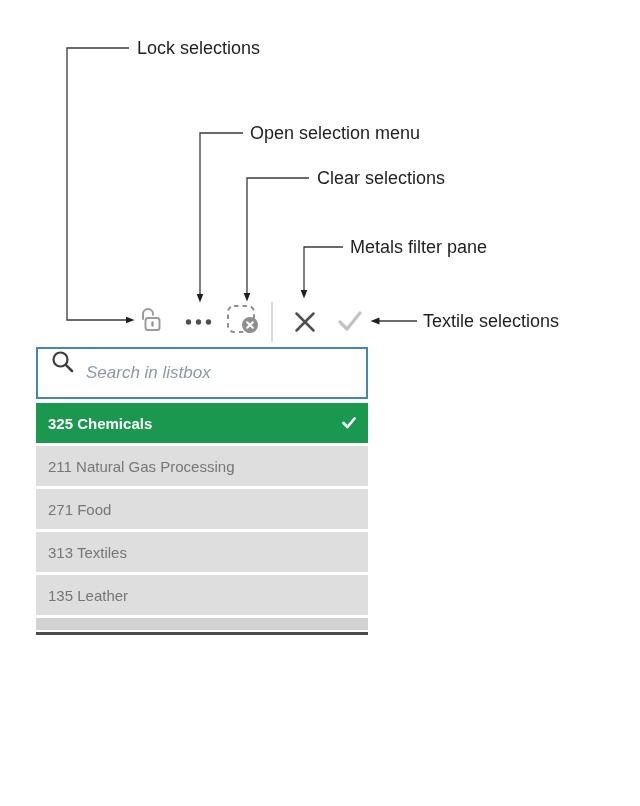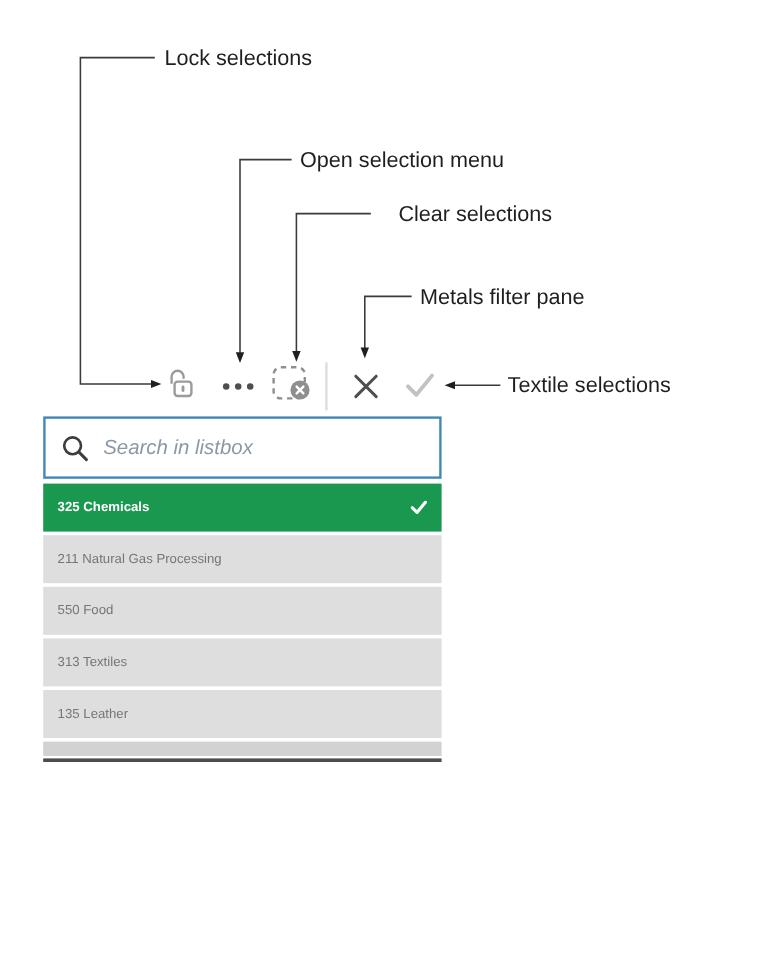--- a/index.html
+++ b/index.html
@@ -11,43 +11,43 @@
   }
   *{margin:0;padding:0;box-sizing:border-box;}
   html,body{background:#fff;}
   body{font-family:"Liberation Sans",sans-serif;}
   #page{position:relative;width:640px;height:806px;background:#ffffff;overflow:hidden;}
 
   
   .ann{position:absolute;font-size:18px;line-height:22px;color:var(--annotation-ink);white-space:nowrap;}
   #ann-lock{left:137px;top:37px;}
   #ann-menu{left:250px;top:122px;}
-  #ann-clear{left:317px;top:167px;margin-left:15px;}
+  #ann-clear{left:317px;top:167px;}
   #ann-close{left:350px;top:236px;}
   #ann-confirm{left:423px;top:310px;}
 
   
   #connectors{position:absolute;left:0;top:0;pointer-events:none;}
 
   
   .tool{position:absolute;display:flex;align-items:center;justify-content:center;background:transparent;border:none;cursor:pointer;}
   #btn-lock{left:135px;top:304px;width:32px;height:32px;}
   #btn-menu{left:183px;top:314px;width:30px;height:16px;}
   #btn-clear{left:225px;top:302px;width:35px;height:33px;}
   #toolbar-divider{position:absolute;left:271px;top:302px;width:2px;height:40px;background:#dcdcdc;}
   #btn-close{left:292px;top:309px;width:26px;height:26px;}
   #btn-confirm{left:337px;top:309px;width:25px;height:24px;}
 
   
   #listbox{position:absolute;left:36px;top:347px;width:332px;}
-  #searchbox{display:flex;align-items:center;height:52px;border:2px solid var(--search-border-blue);background:#fff;padding:0 12px;margin-bottom:4px;}
+  #searchbox{display:flex;height:52px;border:2px solid var(--search-border-blue);background:#fff;padding:0 12px;margin-bottom:4px;}
   #searchbox .mag{flex:0 0 auto;margin-right:11px;display:flex;}
   #search-input{flex:1;border:none;outline:none;font-family:"Liberation Sans",sans-serif;font-size:17px;color:#333;background:transparent;}
   #search-input::placeholder{font-style:italic;color:#8D98A6;opacity:1;}
-  .row{display:flex;align-items:center;height:40px;margin-bottom:3px;padding:0 12px;font-size:11px;cursor:pointer;}
+  .row{display:flex;align-items:center;height:40px;margin-bottom:3px;padding:0 12px;font-size:15px;cursor:pointer;}
   .row.selected{background:var(--selected-green);color:#ffffff;font-weight:700;}
   .row.unselected{background:var(--unselected-gray);color:var(--unselected-text);font-weight:400;}
   .row .check{margin-left:auto;display:flex;}
   #partial-row{height:12px;background:#d2d2d2;margin-bottom:2px;}
   #clip-line{height:3px;background:#4c4c4c;}
 </style>
 </head>
 <body>
 
 <div id="page">
@@ -132,21 +132,21 @@
       <span class="check">
         <svg width="14" height="12" viewBox="0 0 14 12" fill="none">
             <path d="M1.5,6 L5.5,10 L12.5,1.5" stroke="#ffffff" stroke-width="2.6" stroke-linecap="round" stroke-linejoin="round"></path>
           </svg>
       </span>
     </div>
     <div class="row unselected">
       <span>211 Natural Gas Processing</span>
     </div>
     <div class="row unselected">
-      <span>550 Food</span>
+      <span>271 Food</span>
     </div>
     <div class="row unselected">
       <span>313 Textiles</span>
     </div>
     <div class="row unselected">
       <span>135 Leather</span>
     </div>
     <div id="partial-row"></div>
     <div id="clip-line"></div>
   </div>

